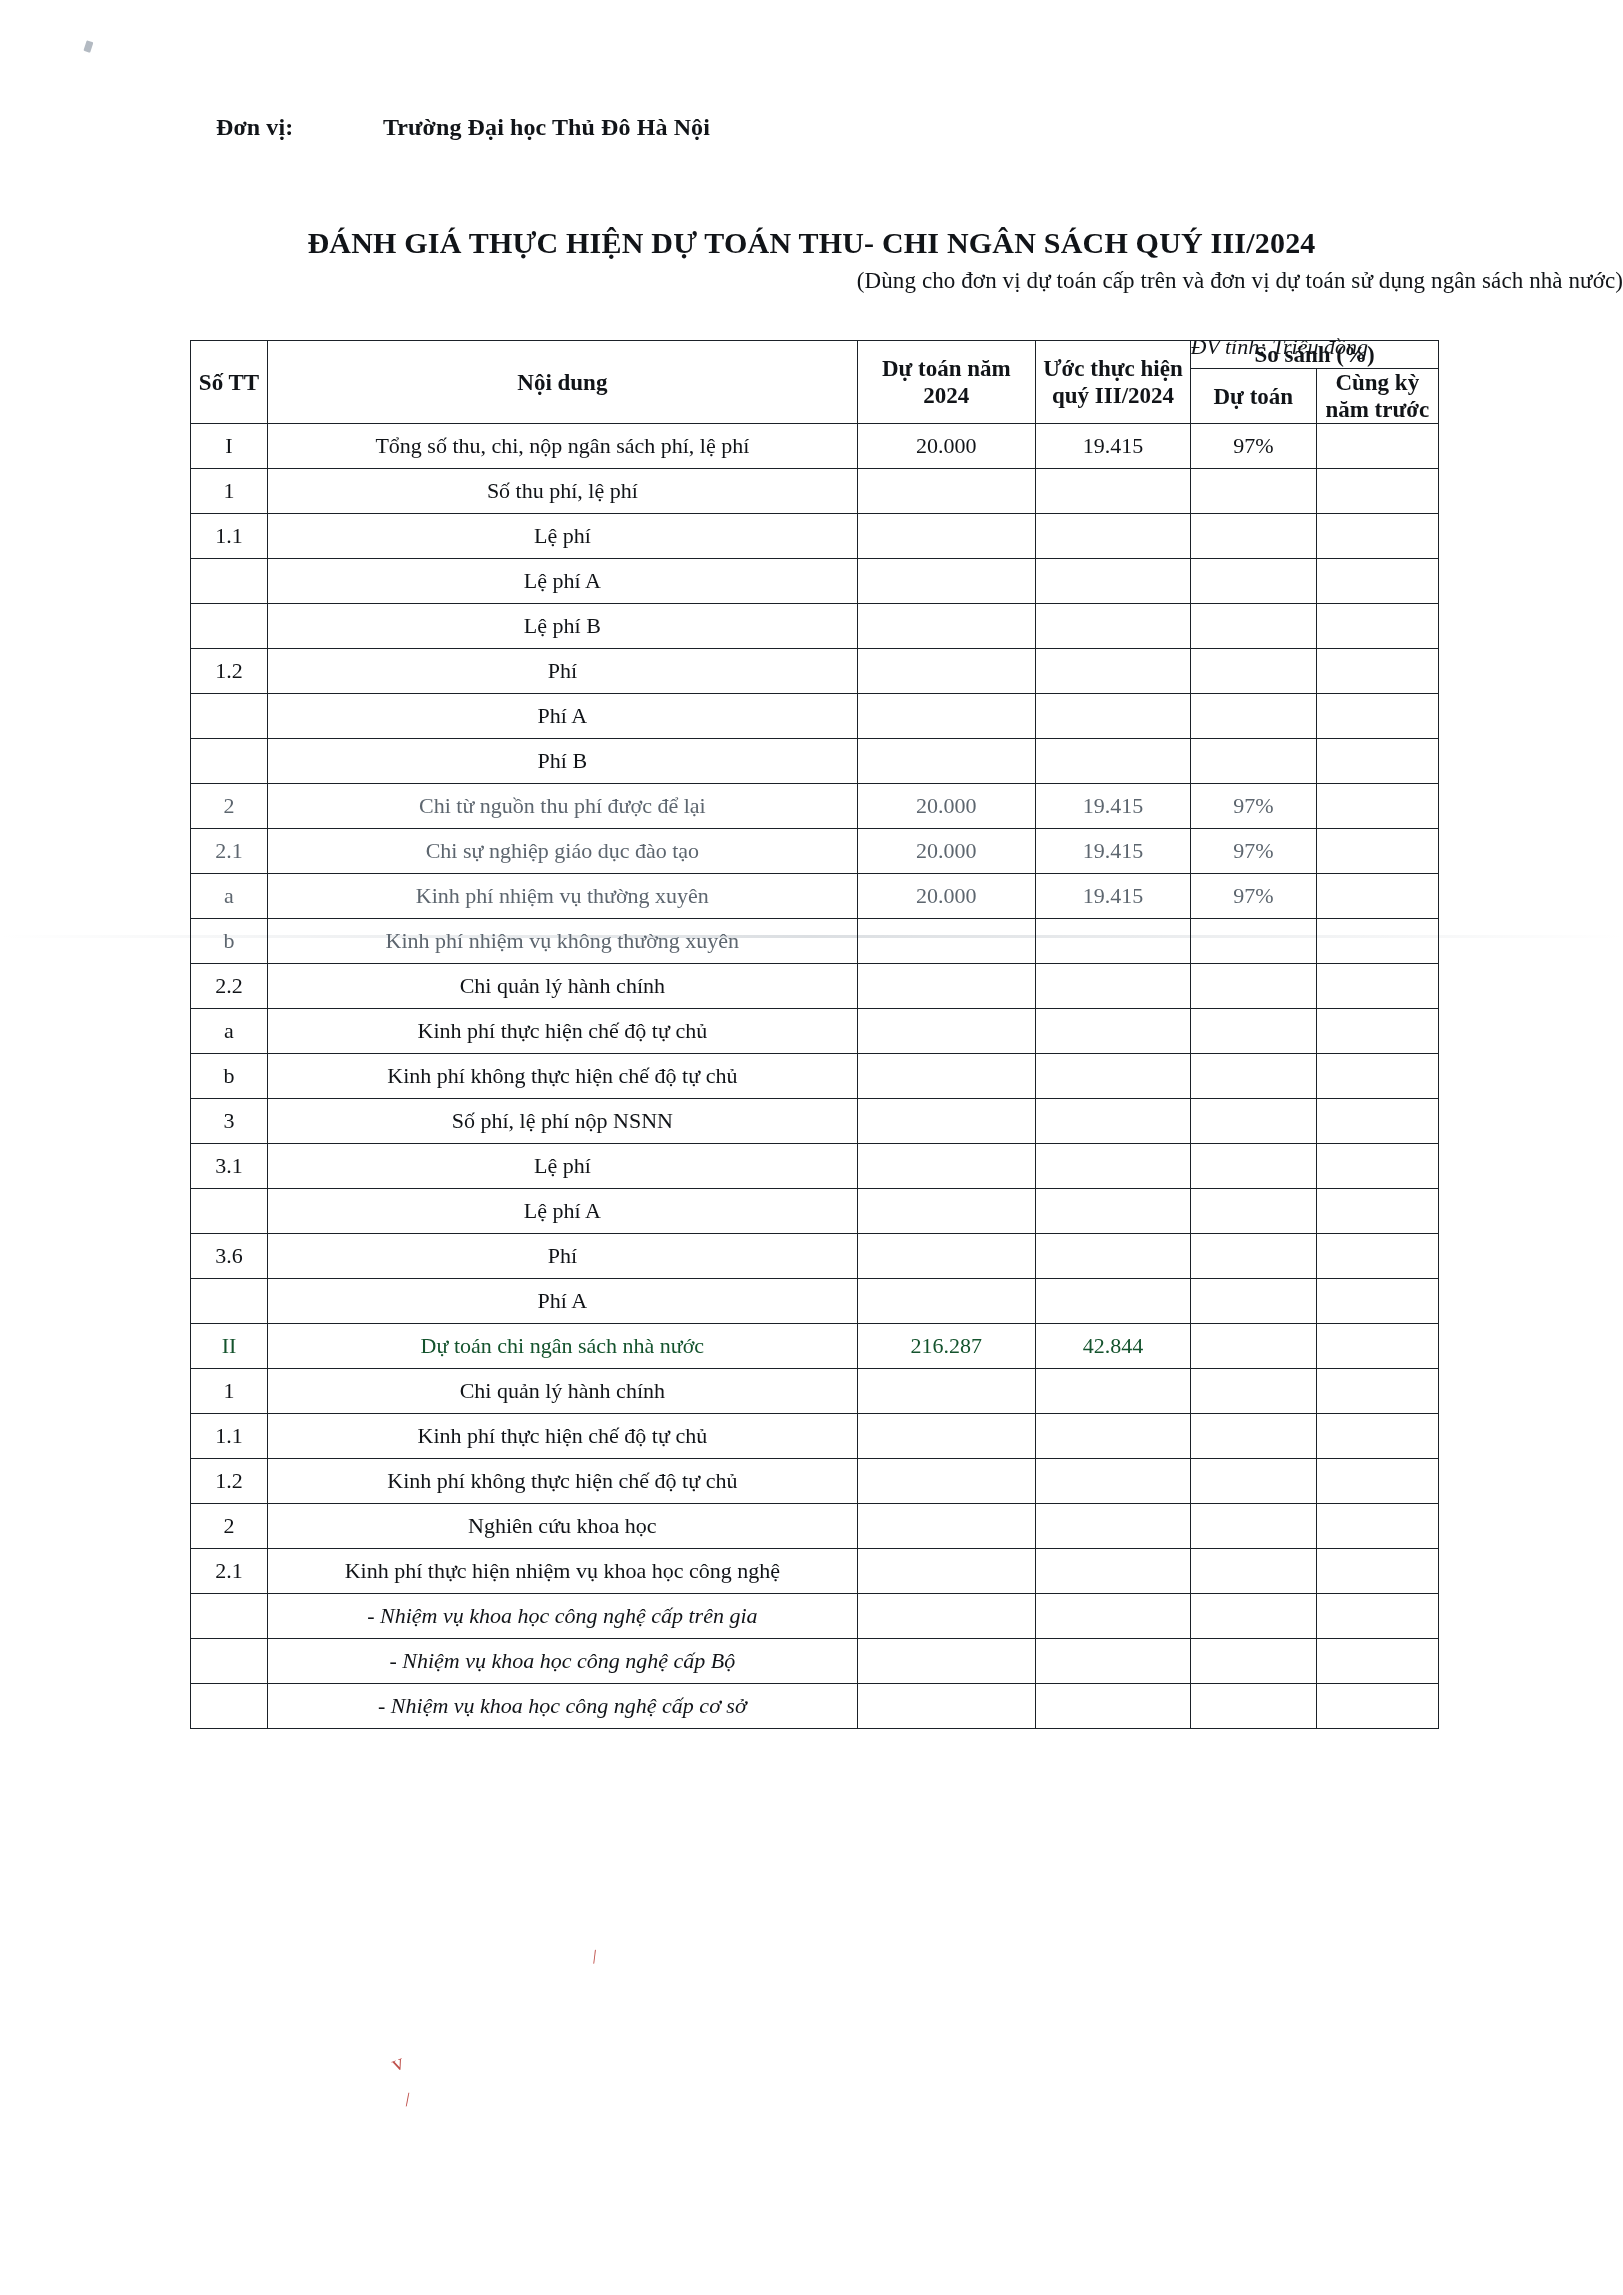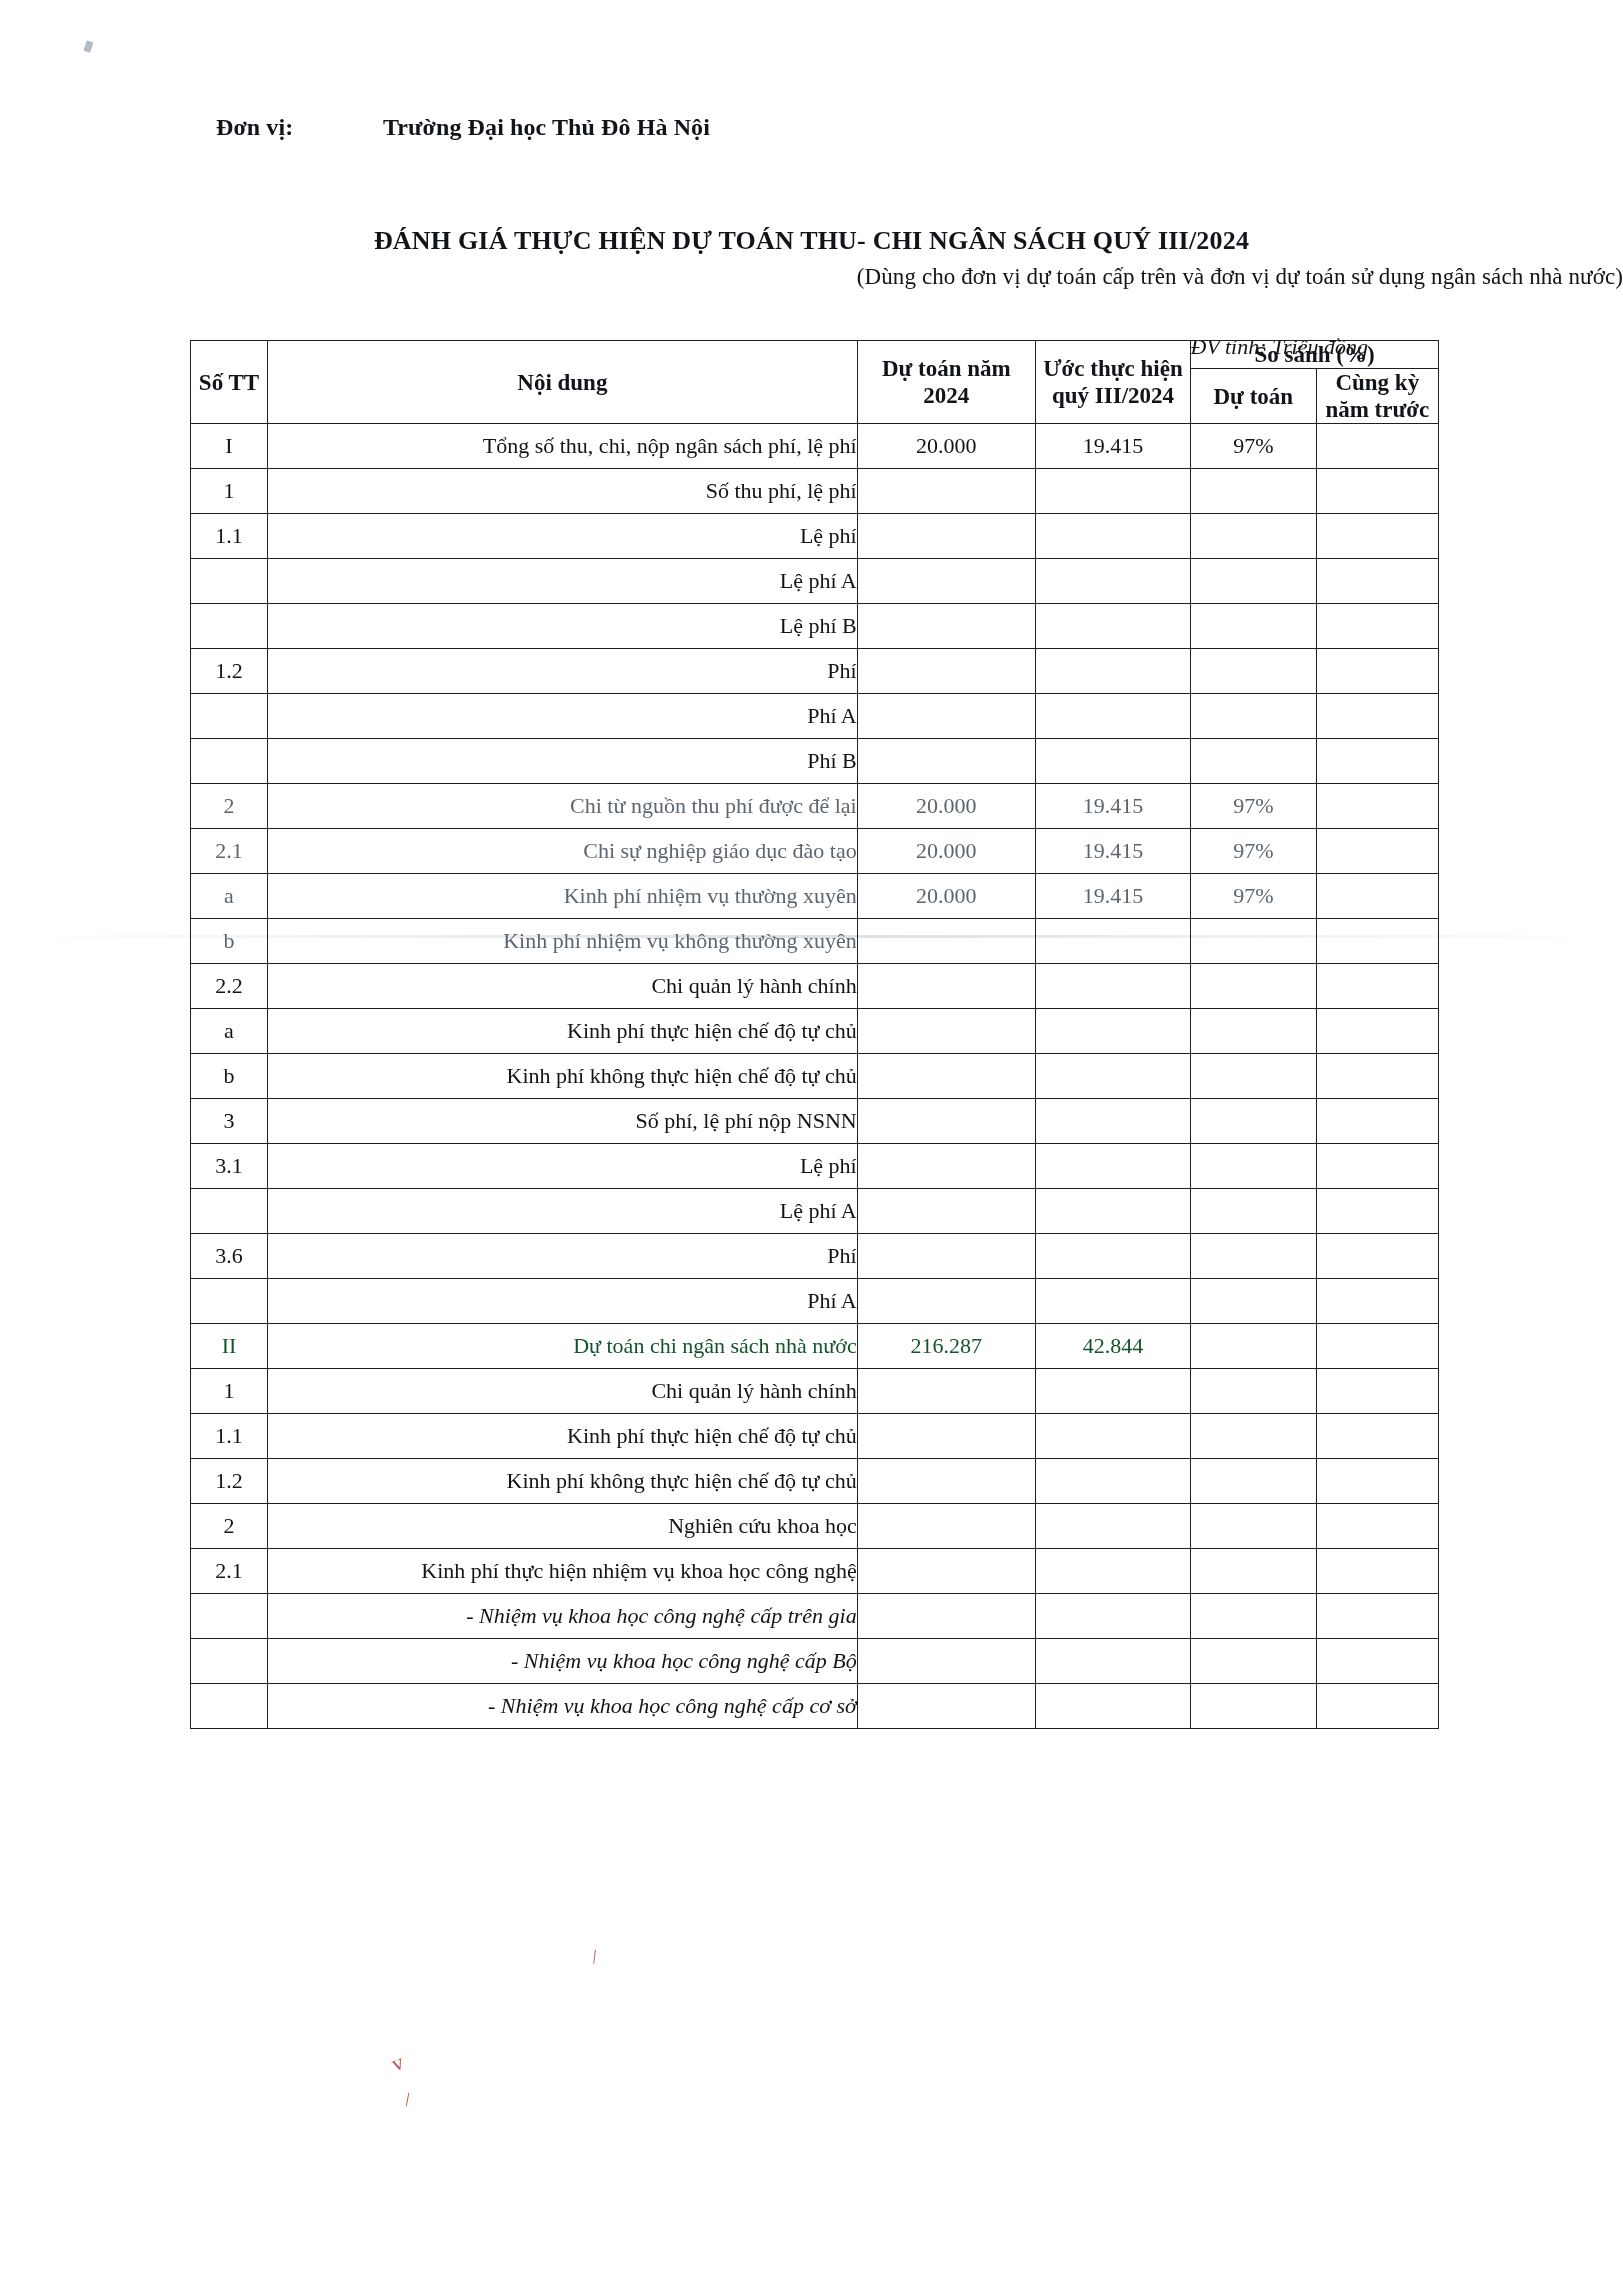--- a/index.html
+++ b/index.html
@@ -60,21 +60,21 @@
     letter-spacing: 0.1px;
   }
   .title-wrap {
     position: absolute;
     left: 0;
     top: 226px;
     width: 1623px;
     text-align: center;
   }
   .doc-title {
-    font-size: 26px;
+    font-size: 30px;
     font-weight: bold;
     letter-spacing: 0.2px;
   }
   .doc-subtitle {
     font-size: 23px;
     margin-top: 7.8px;
     letter-spacing: 0.1px;
     text-align: right;
   }
   .unit-note {
@@ -105,21 +105,21 @@
     line-height: 1.18;
     font-size: 23px;
     padding: 5.2px 3.9px;
   }
   td.c-stt {
     text-align: center;
     height: 44px;
     font-size: 22px;
   }
   td.c-noidung {
-    text-align: right;
+    text-align: center;
     padding-left: 10.5px;
     font-size: 22px;
   }
   td.c-num {
     text-align: center;
     font-size: 22px;
   }
   .italic {
     font-style: italic;
   }

